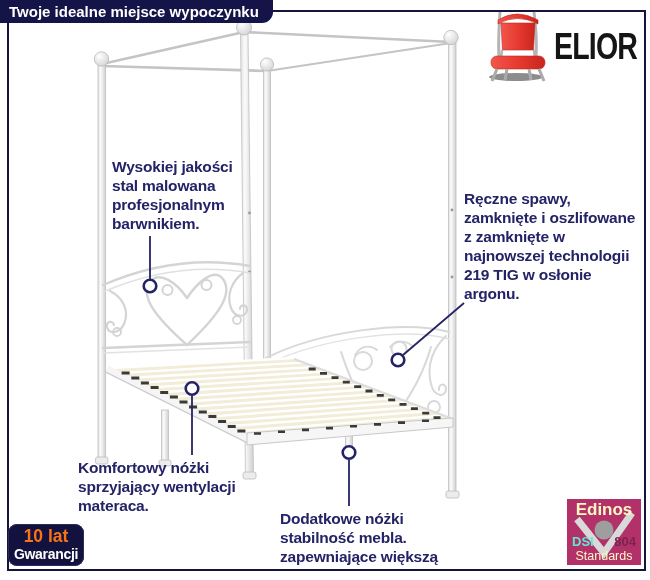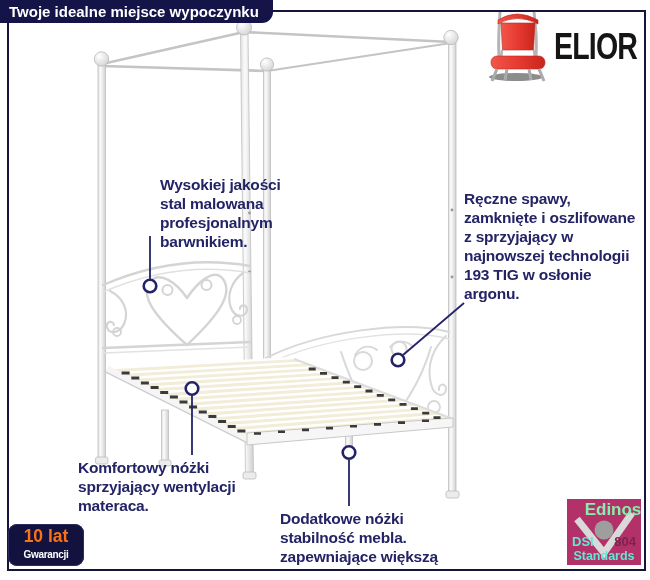--- a/index.html
+++ b/index.html
@@ -21,38 +21,38 @@
   }
   
   #brand{position:absolute;left:486px;top:6px;width:160px;height:80px;z-index:6;}
   #brand-name{
     position:absolute;left:68px;top:20px;font-size:34px;font-weight:bold;color:#151515;
     letter-spacing:-1px;transform:scaleX(.84) scaleY(1.08);transform-origin:left top;white-space:nowrap;
   }
   
   .callout{position:absolute;color:#232366;font-weight:bold;font-size:15.5px;line-height:19px;letter-spacing:-.2px;z-index:5;}
   .callout div{white-space:nowrap;}
-  #callout-paint{left:112px;top:175px;margin-left:48px;}
+  #callout-paint{left:112px;top:157px;}
   #callout-welds{left:464px;top:189px;}
   #callout-slats{left:78px;top:458px;}
   #callout-extra-legs{left:280px;top:509px;}
   
   #warranty{
     position:absolute;left:8px;top:524px;width:76px;height:42px;background:#13123f;
     border-radius:9px;text-align:center;z-index:7;box-shadow:0 0 0 1px #2c2c5e inset;
   }
   #warranty .l1{color:#f97316;font-weight:bold;font-size:17.5px;line-height:21px;margin-top:2px;}
-  #warranty .l2{color:#ffffff;font-weight:bold;font-size:10px;line-height:15px;letter-spacing:-.3px;}
+  #warranty .l2{color:#ffffff;font-weight:bold;font-size:14px;line-height:15px;letter-spacing:-.3px;}
   
   #standards{position:absolute;left:567px;top:499px;width:74px;height:66px;background:#b23169;z-index:7;overflow:hidden;}
-  #standards .brand{position:absolute;left:9px;top:1px;width:100%;text-align:center;color:#86efac;font-weight:bold;font-size:17px;}
+  #standards .brand{position:absolute;left:0;top:1px;width:100%;text-align:center;color:#fef9c3;font-weight:bold;font-size:17px;}
   #standards svg{position:absolute;left:0;top:0;}
   #standards .dsi{position:absolute;left:5px;top:35px;color:#5eead4;font-weight:bold;font-size:13px;}
   #standards .n804{position:absolute;right:5px;top:35px;color:#7d2350;font-weight:bold;font-size:13px;}
-  #standards .std{position:absolute;left:0;bottom:2px;width:100%;text-align:center;color:#5eead4;font-weight:bold;font-size:12.5px;}
+  #standards .std{position:absolute;left:0;bottom:2px;width:100%;text-align:center;color:#fef9c3;font-weight:normal;font-size:12.5px;}
   #bed{position:absolute;left:0;top:0;z-index:3;pointer-events:none;}
 </style>
 </head>
 <body>
 
 <div id="stage">
 
   <div id="frame"></div>
 
   <div id="banner">
@@ -201,23 +201,23 @@
 
   <div id="callout-paint" class="callout">
     <div>Wysokiej jakości</div>
     <div>stal malowana</div>
     <div>profesjonalnym</div>
     <div>barwnikiem.</div>
   </div>
   <div id="callout-welds" class="callout">
     <div>Ręczne spawy,</div>
     <div>zamknięte i oszlifowane</div>
-    <div>z sprzyjający w</div>
+    <div>z zamknięte w</div>
     <div>najnowszej technologii</div>
-    <div>193 TIG w osłonie</div>
+    <div>219 TIG w osłonie</div>
     <div>argonu.</div>
   </div>
   <div id="callout-slats" class="callout">
     <div>Komfortowy nóżki</div>
     <div>sprzyjający wentylacji</div>
     <div>materaca.</div>
   </div>
   <div id="callout-extra-legs" class="callout">
     <div>Dodatkowe nóżki</div>
     <div>stabilność mebla.</div>

